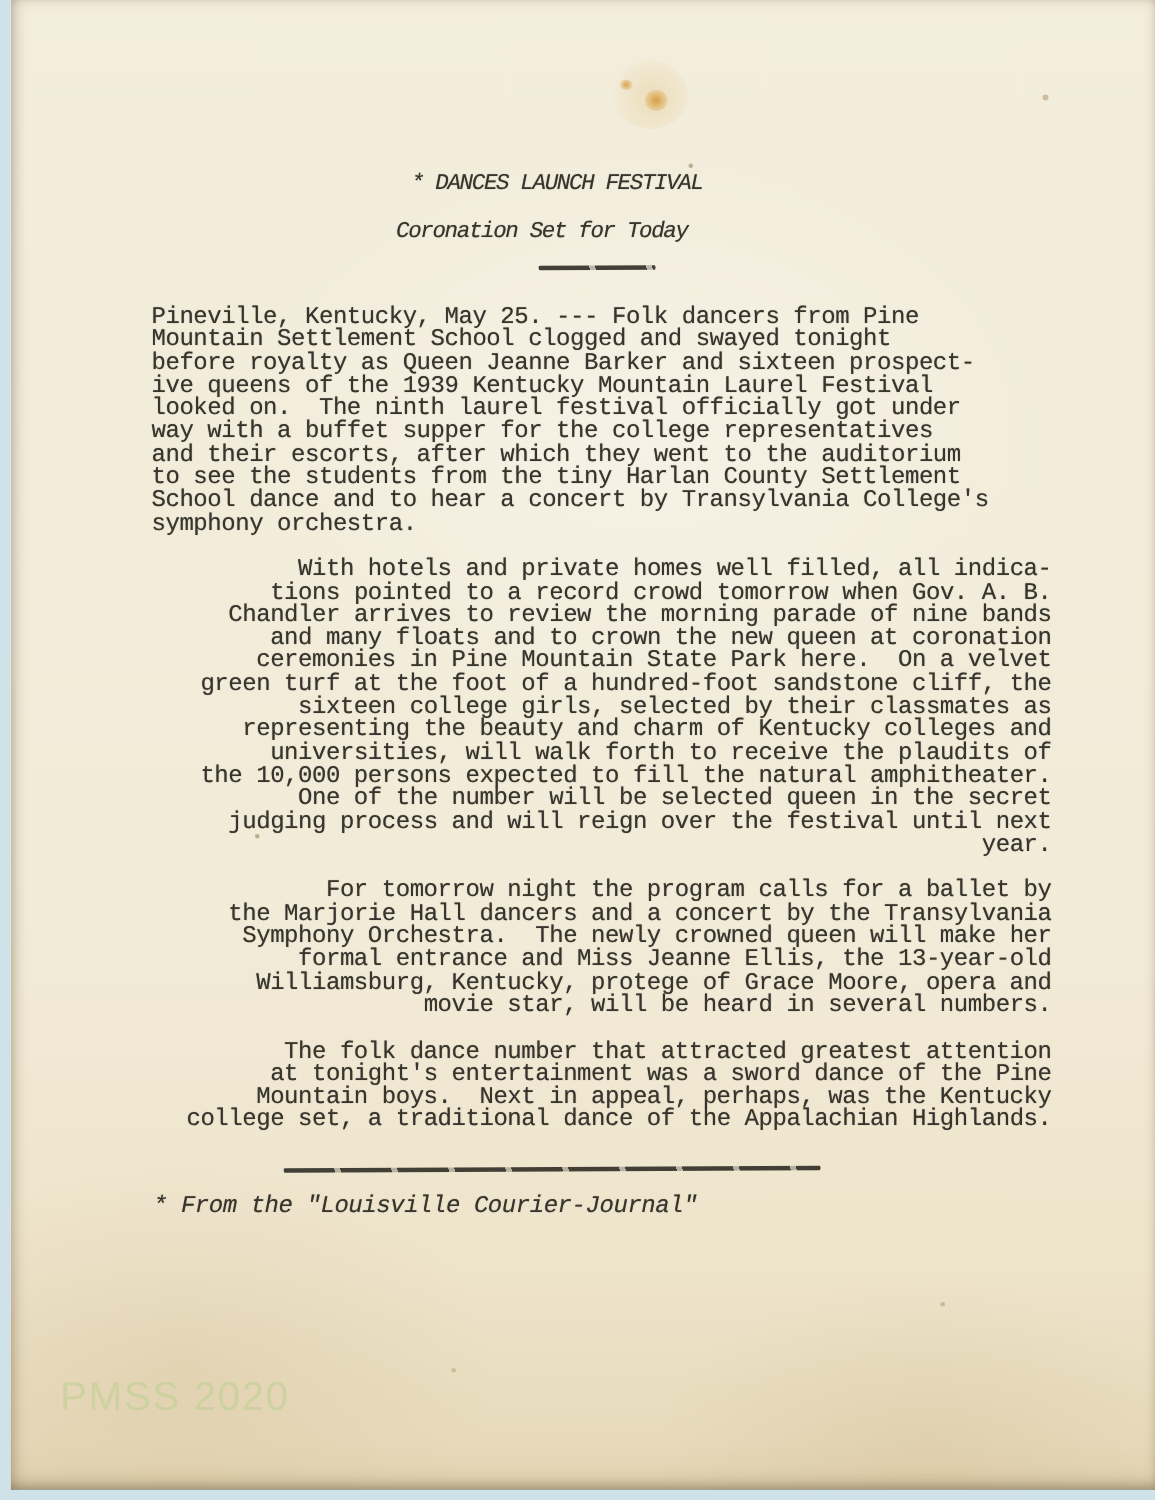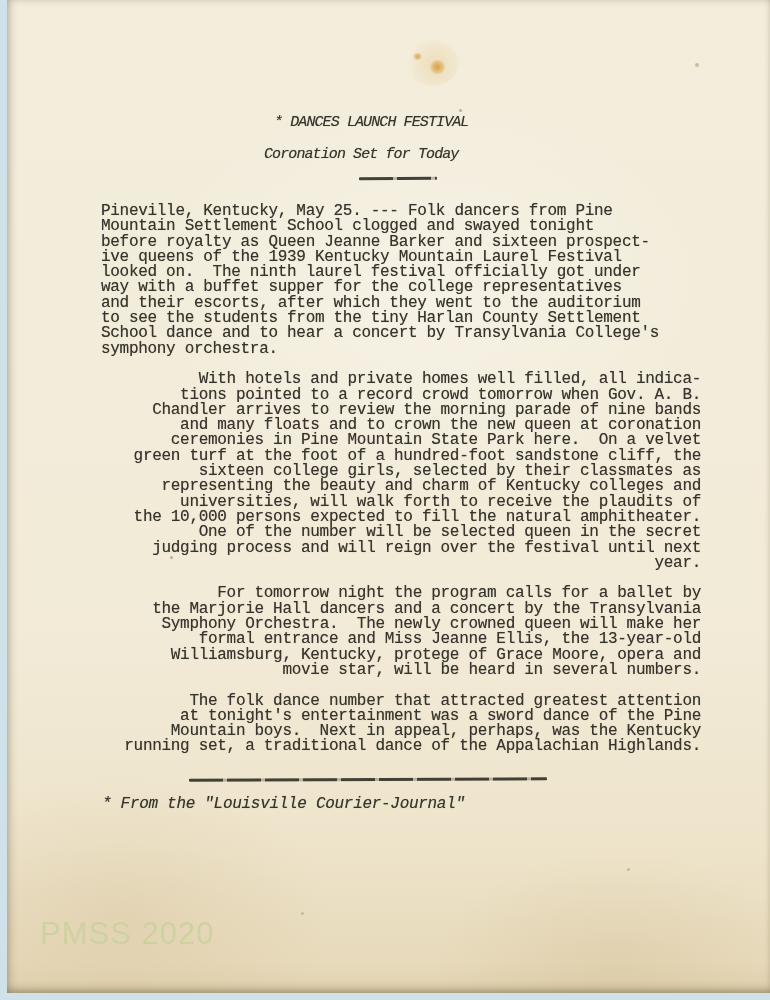--- a/index.html
+++ b/index.html
@@ -45,21 +45,21 @@
     color:var(--ink);text-shadow:0 0 0.7px rgba(54,52,44,0.55);
   }
   .para + .para{margin-top:15.3px;text-align:right;}
   .footnote{
     position:absolute;left:102px;top:795px;white-space:pre;
     font-size:16px;letter-spacing:-0.3px;
   }
   .watermark{
     position:absolute;left:40px;top:916px;
     font-family:"Liberation Sans", sans-serif;
-    font-size:31px;letter-spacing:1px;
+    font-size:27px;letter-spacing:1px;
     color:var(--watermark);opacity:0.8;
   }
   .stain{position:absolute;border-radius:50%;}
   .stain-a{left:400px;top:40px;width:52px;height:46px;
     background:radial-gradient(circle at 55% 55%, rgba(214,160,48,0.20), rgba(214,160,48,0.07) 55%, rgba(214,160,48,0) 75%);}
   .stain-b{left:423px;top:60px;width:15px;height:14px;
     background:radial-gradient(circle, rgba(210,140,30,0.75), rgba(210,140,30,0.15) 75%, rgba(210,140,30,0) 100%);}
   .stain-c{left:406px;top:53px;width:9px;height:7px;
     background:radial-gradient(circle, rgba(208,138,32,0.70), rgba(208,138,32,0) 90%);}
   .speck{position:absolute;width:3px;height:3px;border-radius:50%;background:rgba(120,100,55,0.45);}
@@ -114,20 +114,20 @@
 year.</div>
       <div class="para">     For tomorrow night the program calls for a ballet by
 the Marjorie Hall dancers and a concert by the Transylvania
 Symphony Orchestra.  The newly crowned queen will make her
 formal entrance and Miss Jeanne Ellis, the 13-year-old
 Williamsburg, Kentucky, protege of Grace Moore, opera and
 movie star, will be heard in several numbers.</div>
       <div class="para">     The folk dance number that attracted greatest attention
 at tonight's entertainment was a sword dance of the Pine
 Mountain boys.  Next in appeal, perhaps, was the Kentucky
-running set, a traditional dance of the Appalachian Highlands.</div>
+college set, a traditional dance of the Appalachian Highlands.</div>
     </div>
 
   <div class="divider div2"></div>
   <div class="footnote ink">* From the "Louisville Courier-Journal"</div>
 
   <div class="watermark">PMSS 2020</div>
 </div>
 
 </body></html>

